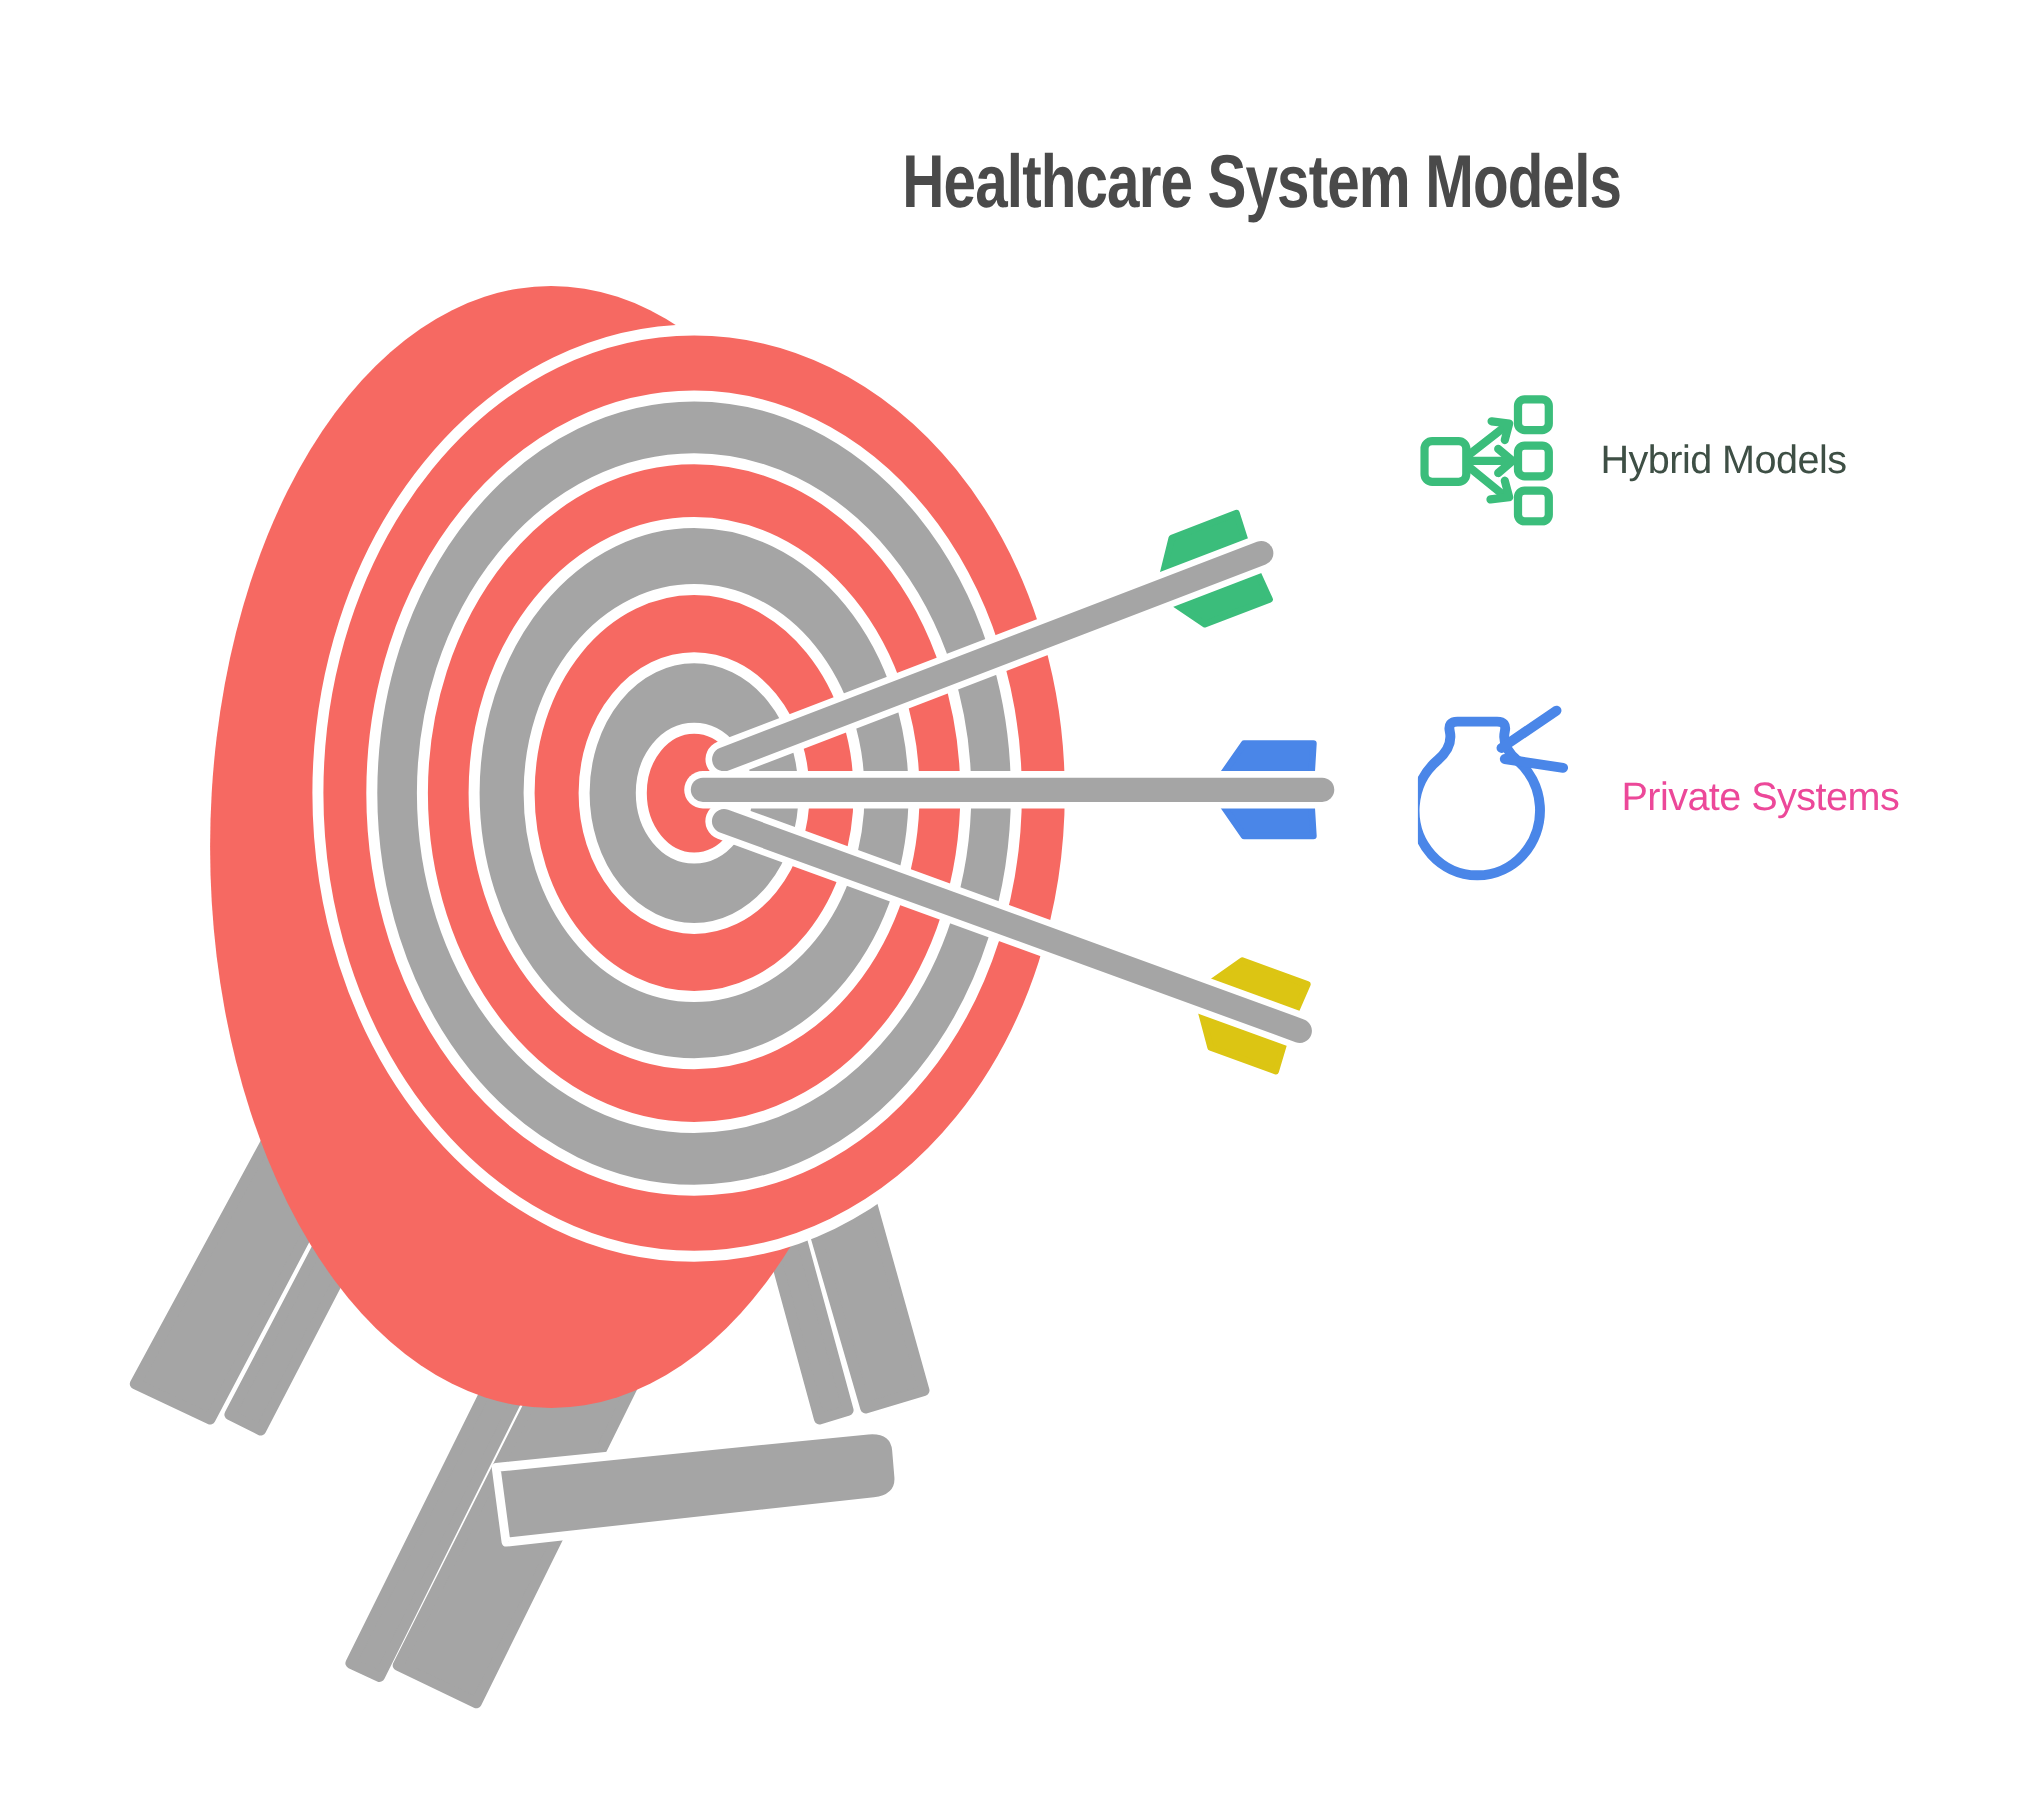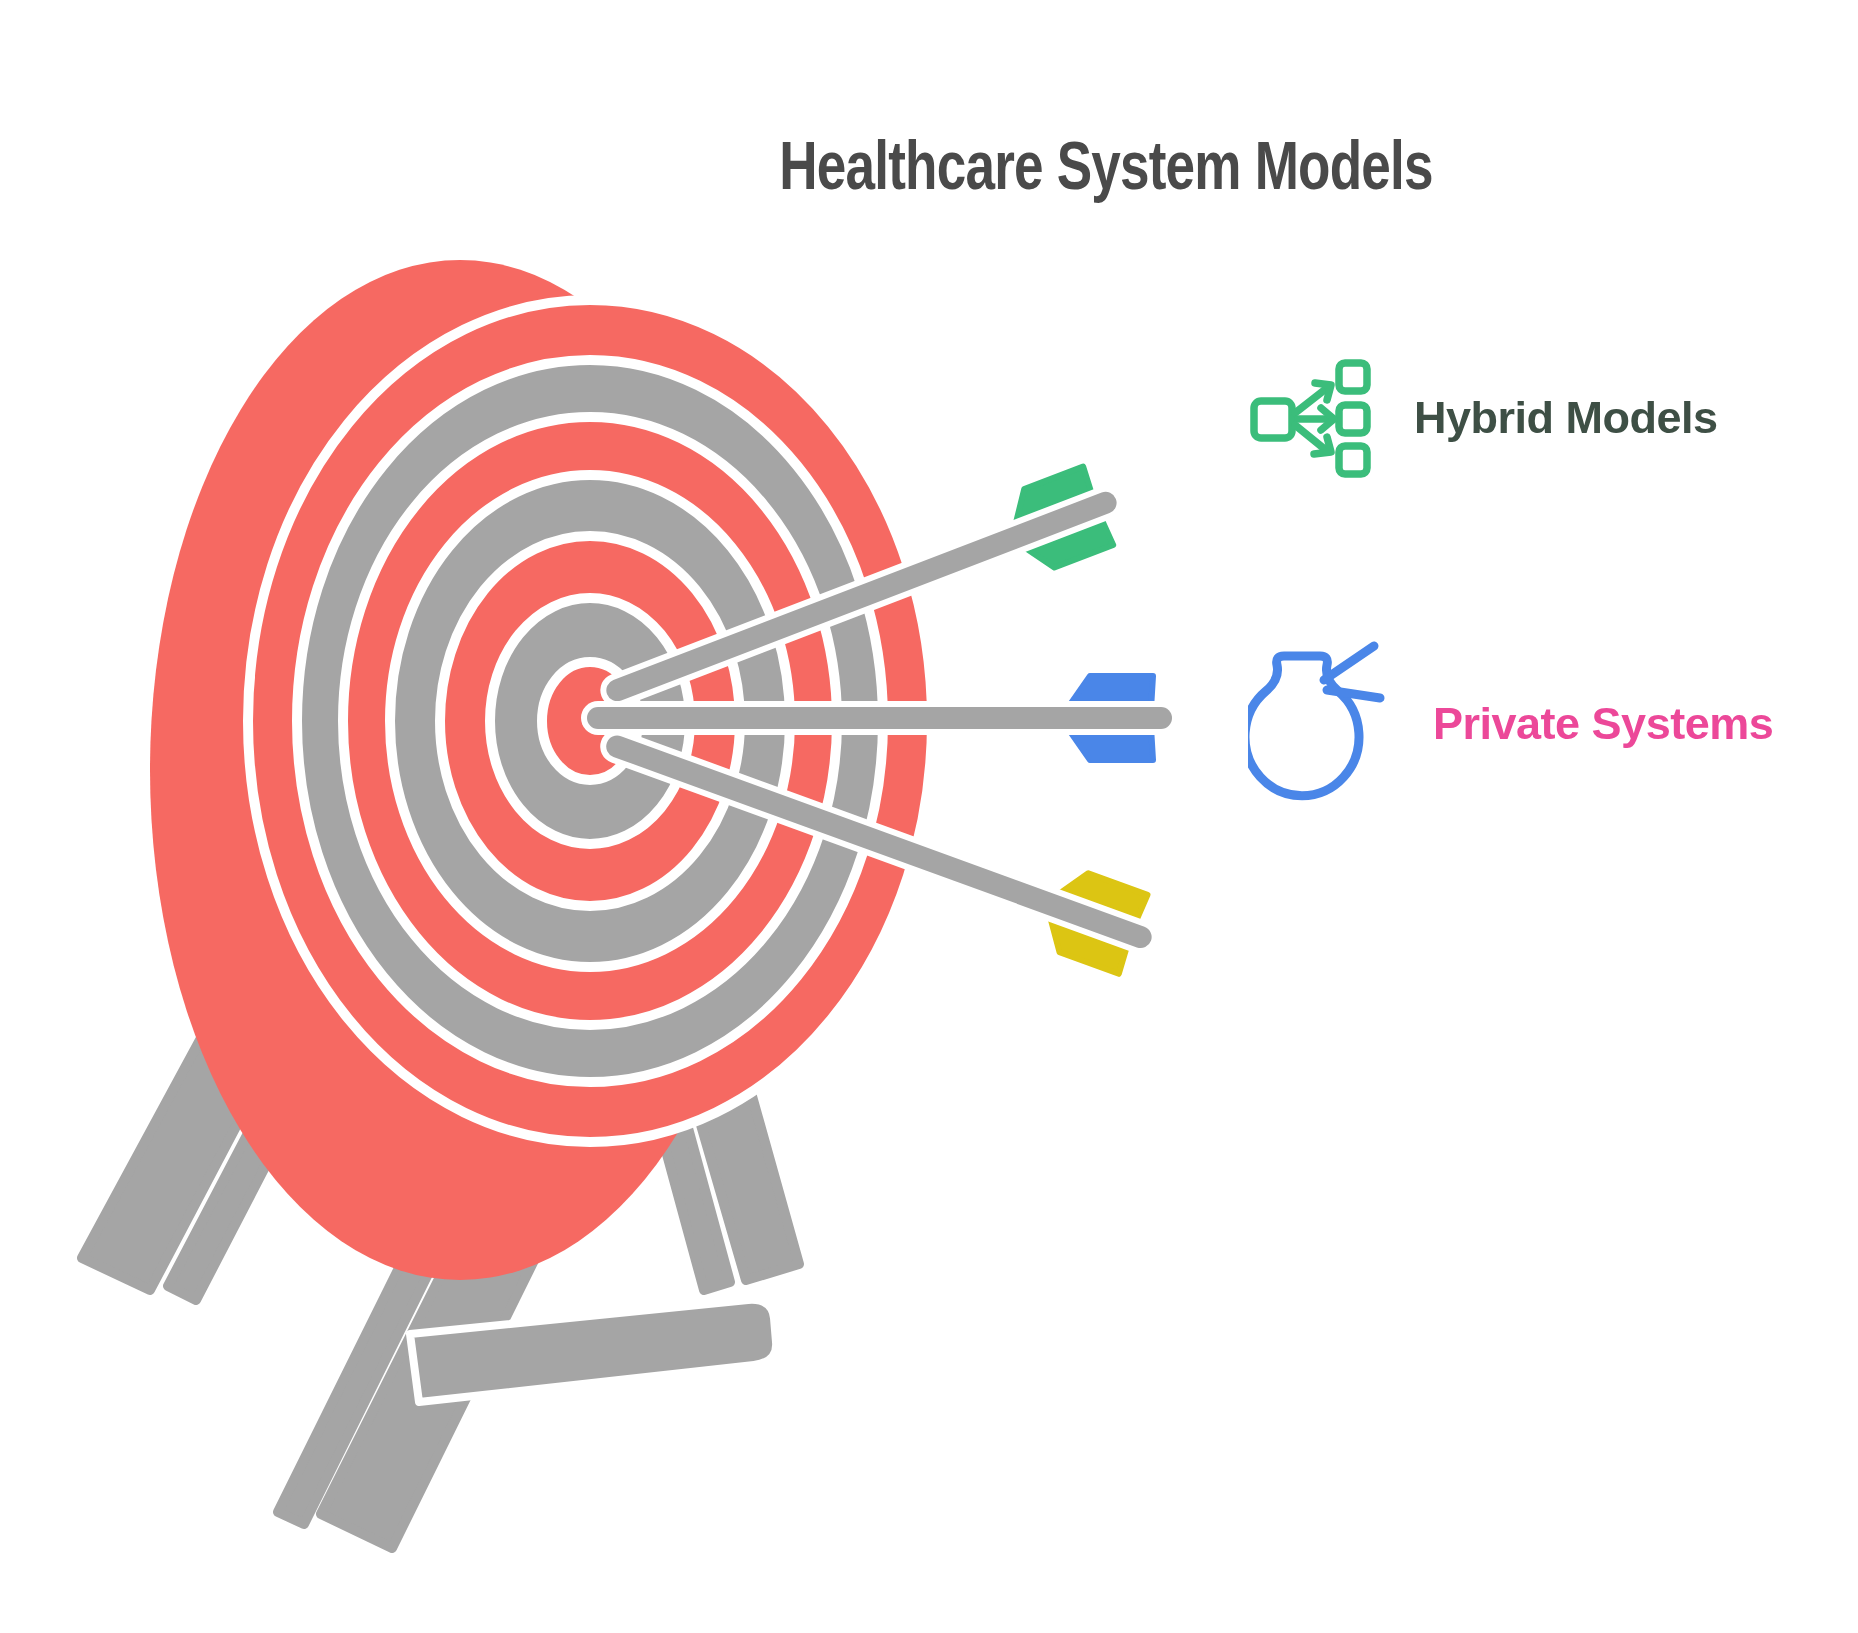--- a/index.html
+++ b/index.html
@@ -1,27 +1,27 @@
 <!DOCTYPE html>
 <html><head>
 <meta charset="utf-8">
 <style>
   html,body{margin:0;padding:0;background:#ffffff;}
   body{width:1858px;height:1633px;position:relative;overflow:hidden;
        font-family:"Liberation Sans",sans-serif;}
-  .stage{position:absolute;inset:0;}
+  .stage{position:absolute;inset:0;margin-left:41px;}
   .diagram-svg{position:absolute;left:0;top:0;}
   .page-title{
     position:absolute;left:656px;top:126px;width:900px;
     text-align:center;font-size:68px;font-weight:bold;color:#4a4a4a;
     transform:scaleX(0.78);transform-origin:50% 50%;
     letter-spacing:-1px;white-space:nowrap;
   }
   .legend-row{position:absolute;left:1250px;display:flex;align-items:center;gap:40px;}
-  .legend-label{font-size:45px;font-weight:bold;letter-spacing:-0.5px;white-space:nowrap;}
+  .legend-label{font-size:36px;font-weight:normal;letter-spacing:-0.5px;white-space:nowrap;}
   .label-hybrid{color:#3e4f45;}
   .label-private{color:#ec4899;}
   .label-public{color:#4b4935;}
 </style>
 </head>
 <body>
 
 <div class="stage">
 
   <svg class="diagram-svg" width="1858" height="1633" viewBox="0 0 1858 1633">

